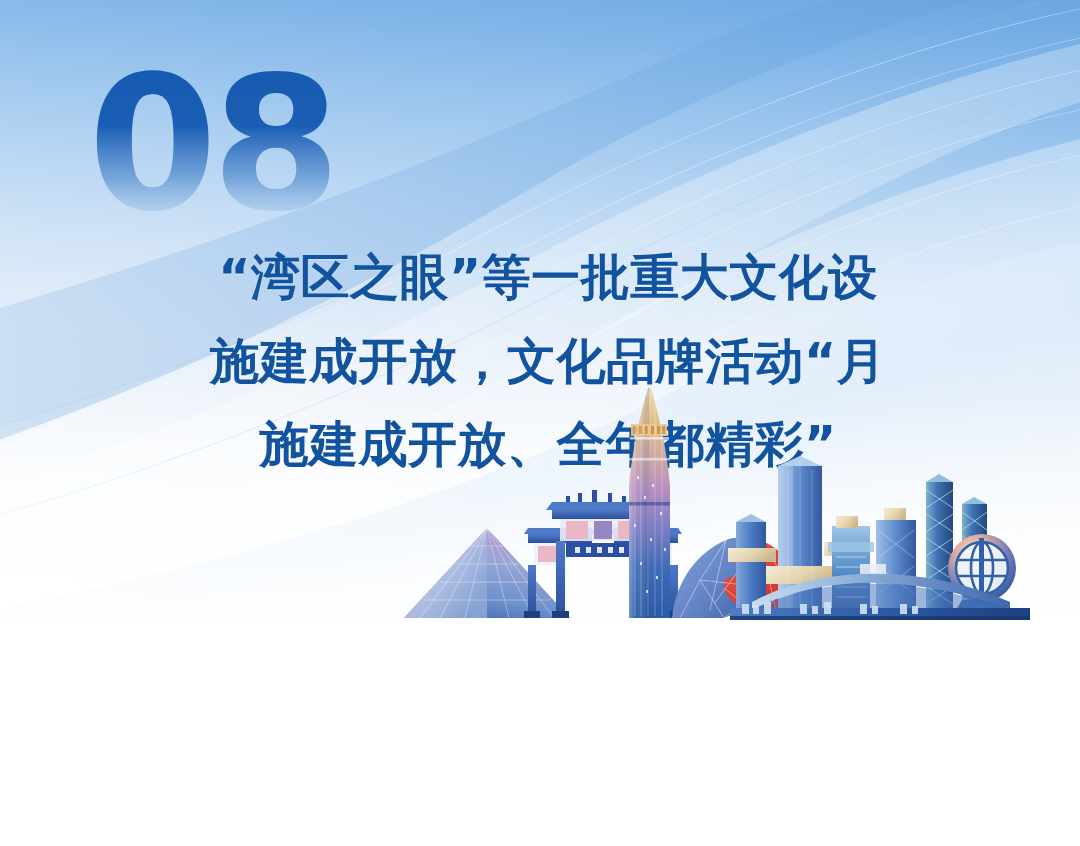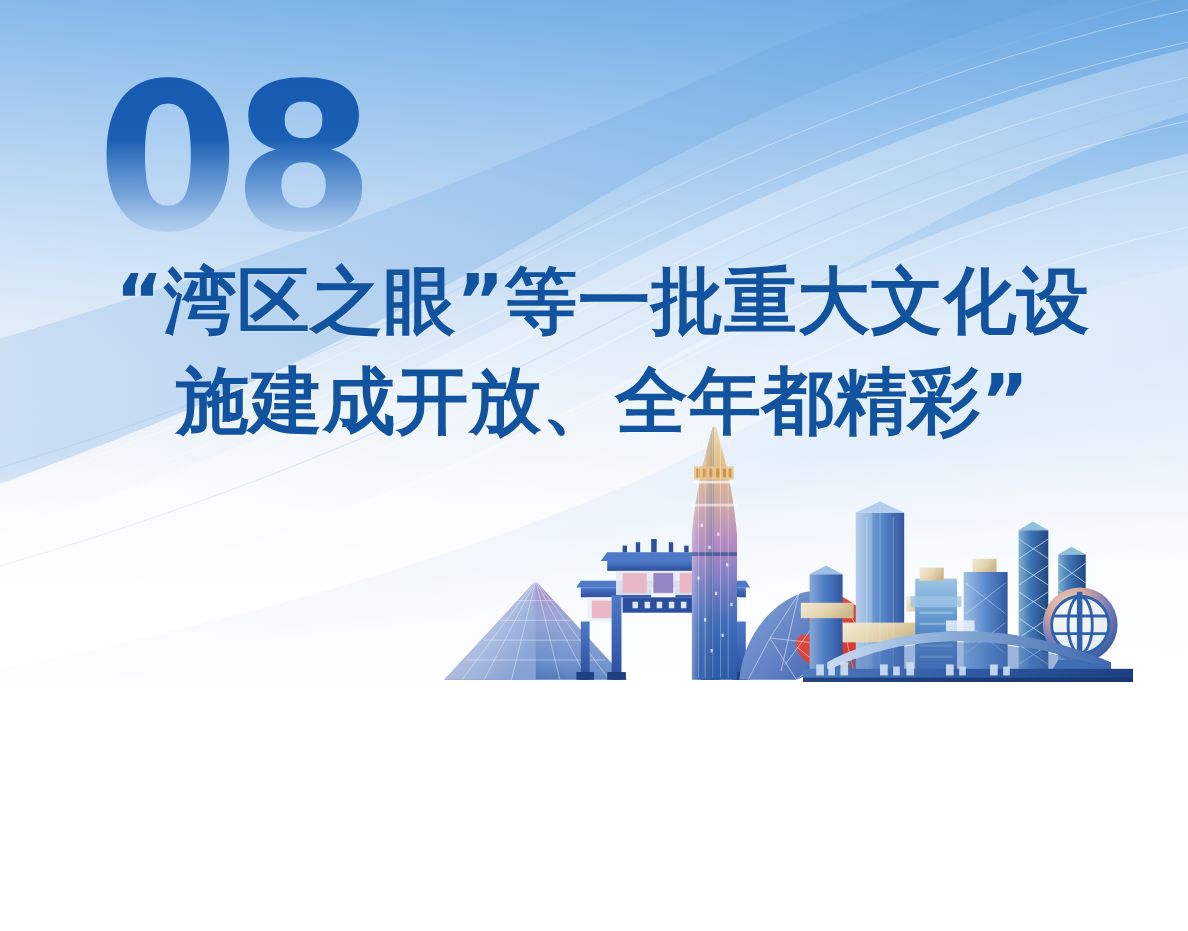--- a/index.html
+++ b/index.html
@@ -47,26 +47,27 @@
   
   .headline {
     position: absolute;
     left: 78px;
     top: 228px;
     width: 940px;
   }
   .headline .line {
     font-family: "DejaVu Sans", "Liberation Sans", sans-serif;
     font-weight: 700;
-    font-size: 66px;
+    font-size: 49px;
     line-height: 1.38;
     letter-spacing: 0.5px;
     color: #11539f;
     white-space: nowrap;
     text-shadow: 0 1px 0 rgba(255,255,255,0.35);
+    margin-top: 16px;
   }
 
   
   .skyline {
     position: absolute;
     left: 0;
     bottom: 0;
     width: 1080px;
     height: 240px;
   }
@@ -141,20 +142,21 @@
           <stop offset="86%" stop-color="#a9cbec" stop-opacity="0.35"></stop>
           <stop offset="100%" stop-color="#cfe2f6" stop-opacity="0.05"></stop>
         </linearGradient>
       </defs>
       <text x="0" y="150" font-family="DejaVu Sans, Liberation Sans, sans-serif" font-size="186" font-weight="bold" letter-spacing="-6" fill="url(#numGrad)">08</text>
     </svg>
   </div>
 
   <div class="headline">
     <div class="line">“湾区之眼”等一批重大文化设</div>
+    <div class="line">施建成开放，文化品牌活动“月</div>
     <div class="line">施建成开放、全年都精彩”</div>
   </div>
 
   <div class="skyline">
     <svg viewBox="0 0 1080 240" xmlns="http://www.w3.org/2000/svg">
       <defs>
 
         <linearGradient id="towerG" x1="0" y1="0" x2="0" y2="1">
           <stop offset="0%" stop-color="#f0dcb4"></stop>
           <stop offset="14%" stop-color="#e3c08a"></stop>

